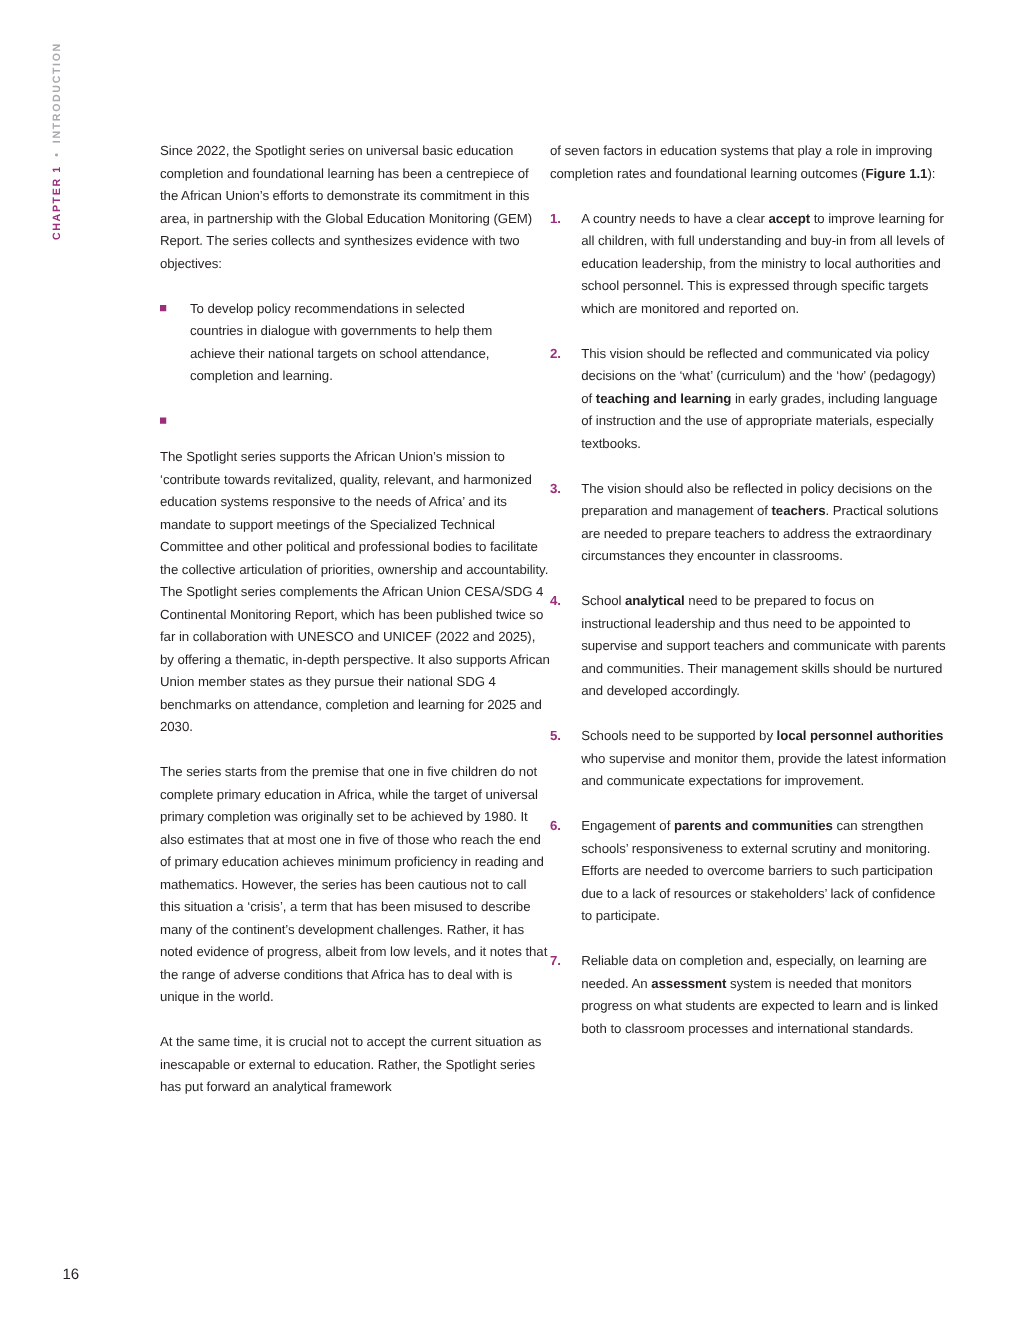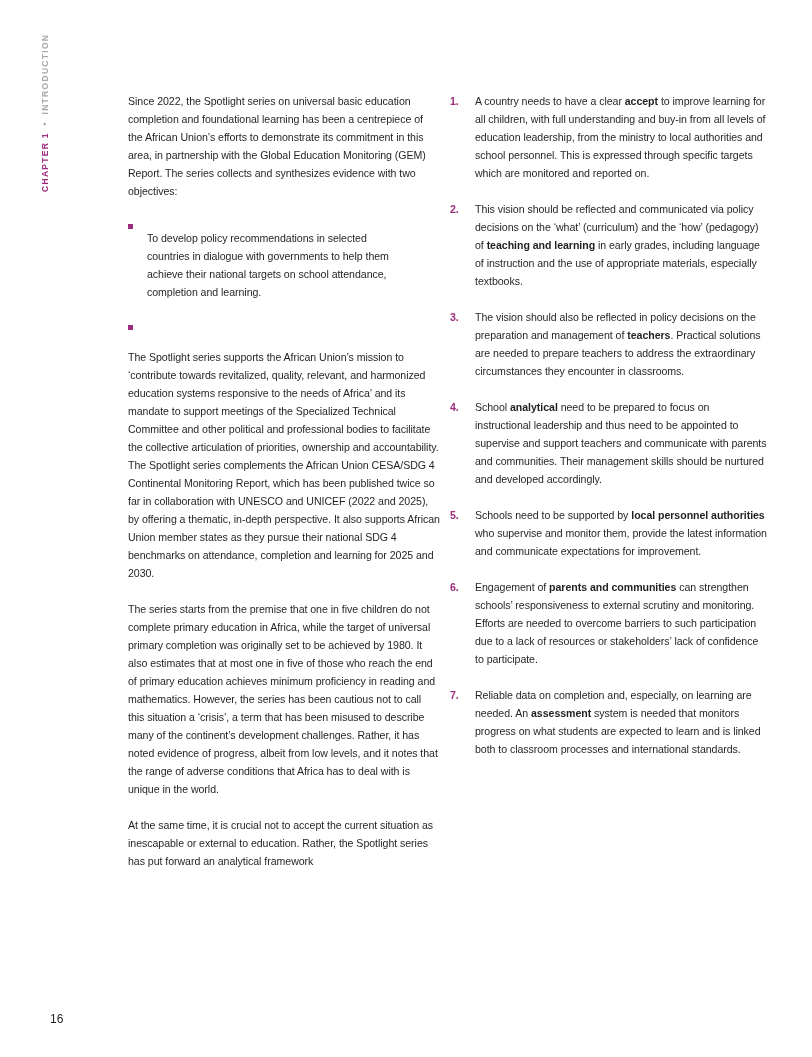--- a/index.html
+++ b/index.html
@@ -38,39 +38,37 @@
   .sidebar-label .section {
     color: var(--sidebar-gray);
     font-weight: bold;
   }
   .sidebar-label .sep { margin: 0 3px; }
 
   
   .columns {
     position: absolute;
     left: 128px;
-    top: 92px;
+    top: 112px;
     width: 640px;
     display: grid;
     grid-template-columns: 312px 318px;
-    column-gap: 10px;
   }
   .col {
     font-size: 10.6px;
     line-height: 18px;
     letter-spacing: -0.05px;
   }
   .para { margin-bottom: 18px; }
   .para:last-child { margin-bottom: 16px; }
 
   
   .bullet-item {
     display: flex;
     margin-bottom: 18px;
-    flex-direction: column;
   }
   .bullet-square {
     flex: 0 0 auto;
     width: 5px;
     height: 5px;
     background: var(--accent);
     margin-top: 6px;
   }
   .bullet-text {
     margin-left: 19px;
@@ -123,20 +121,21 @@
         <span class="bullet-square"></span>
       </div>
     </div>
 
     <p class="para">The Spotlight series supports the African Union’s mission to ‘contribute towards revitalized, quality, relevant, and harmonized education systems responsive to the needs of Africa’ and its mandate to support meetings of the Specialized Technical Committee and other political and professional bodies to facilitate the collective articulation of priorities, ownership and accountability. The Spotlight series complements the African Union CESA/SDG 4 Continental Monitoring Report, which has been published twice so far in collaboration with UNESCO and UNICEF (2022 and 2025), by offering a thematic, in-depth perspective. It also supports African Union member states as they pursue their national SDG 4 benchmarks on attendance, completion and learning for 2025 and 2030.</p>
     <p class="para">The series starts from the premise that one in five children do not complete primary education in Africa, while the target of universal primary completion was originally set to be achieved by 1980. It also estimates that at most one in five of those who reach the end of primary education achieves minimum proficiency in reading and mathematics. However, the series has been cautious not to call this situation a ‘crisis’, a term that has been misused to describe many of the continent’s development challenges. Rather, it has noted evidence of progress, albeit from low levels, and it notes that the range of adverse conditions that Africa has to deal with is unique in the world.</p>
     <p class="para">At the same time, it is crucial not to accept the current situation as inescapable or external to education. Rather, the Spotlight series has put forward an analytical framework</p>
   </div>
 
   <div class="col">
+    <p class="para">of seven factors in education systems that play a role in improving completion rates and foundational learning outcomes (<strong>Figure 1.1</strong>):</p>
 
     <div class="num-list">
       <div class="num-item">
         <span class="num-label">1.</span>
         <span class="num-text">A country needs to have a clear <strong>accept</strong> to improve learning for all children, with full understanding and buy-in from all levels of education leadership, from the ministry to local authorities and school personnel. This is expressed through specific targets which are monitored and reported on.</span>
       </div>
       <div class="num-item">
         <span class="num-label">2.</span>
         <span class="num-text">This vision should be reflected and communicated via policy decisions on the ‘what’ (curriculum) and the ‘how’ (pedagogy) of <strong>teaching and learning</strong> in early grades, including language of instruction and the use of appropriate materials, especially textbooks.</span>
       </div>

